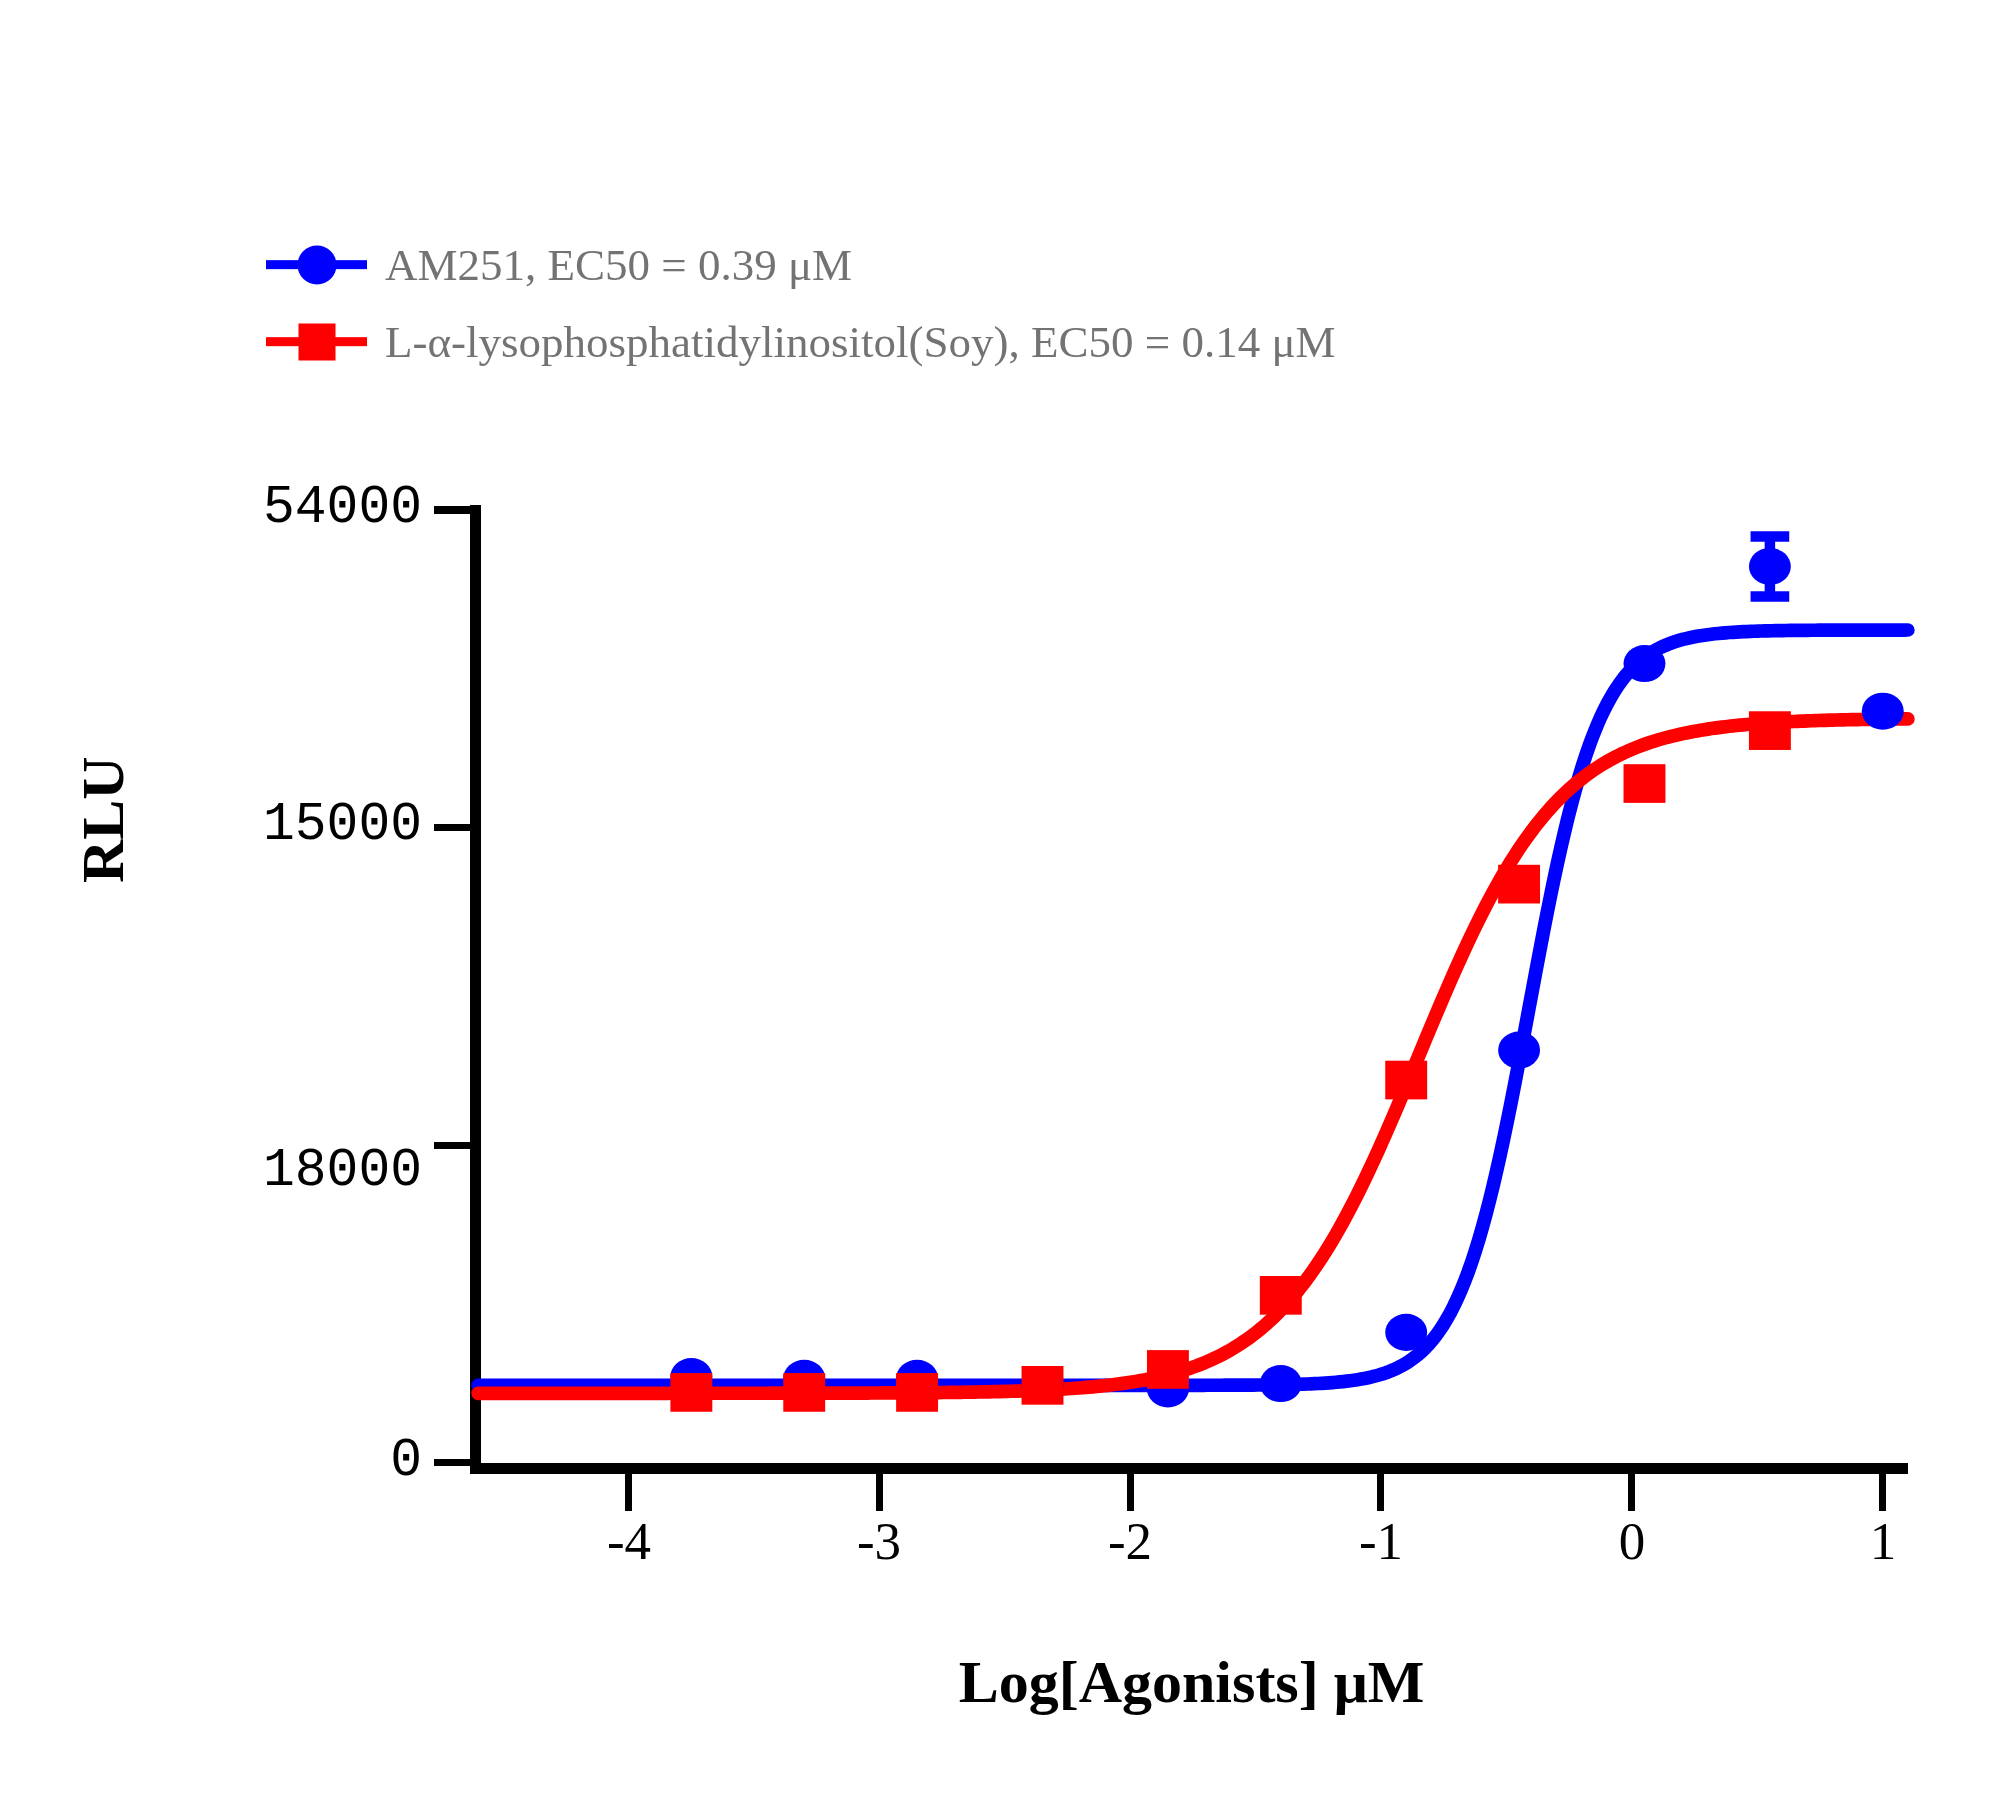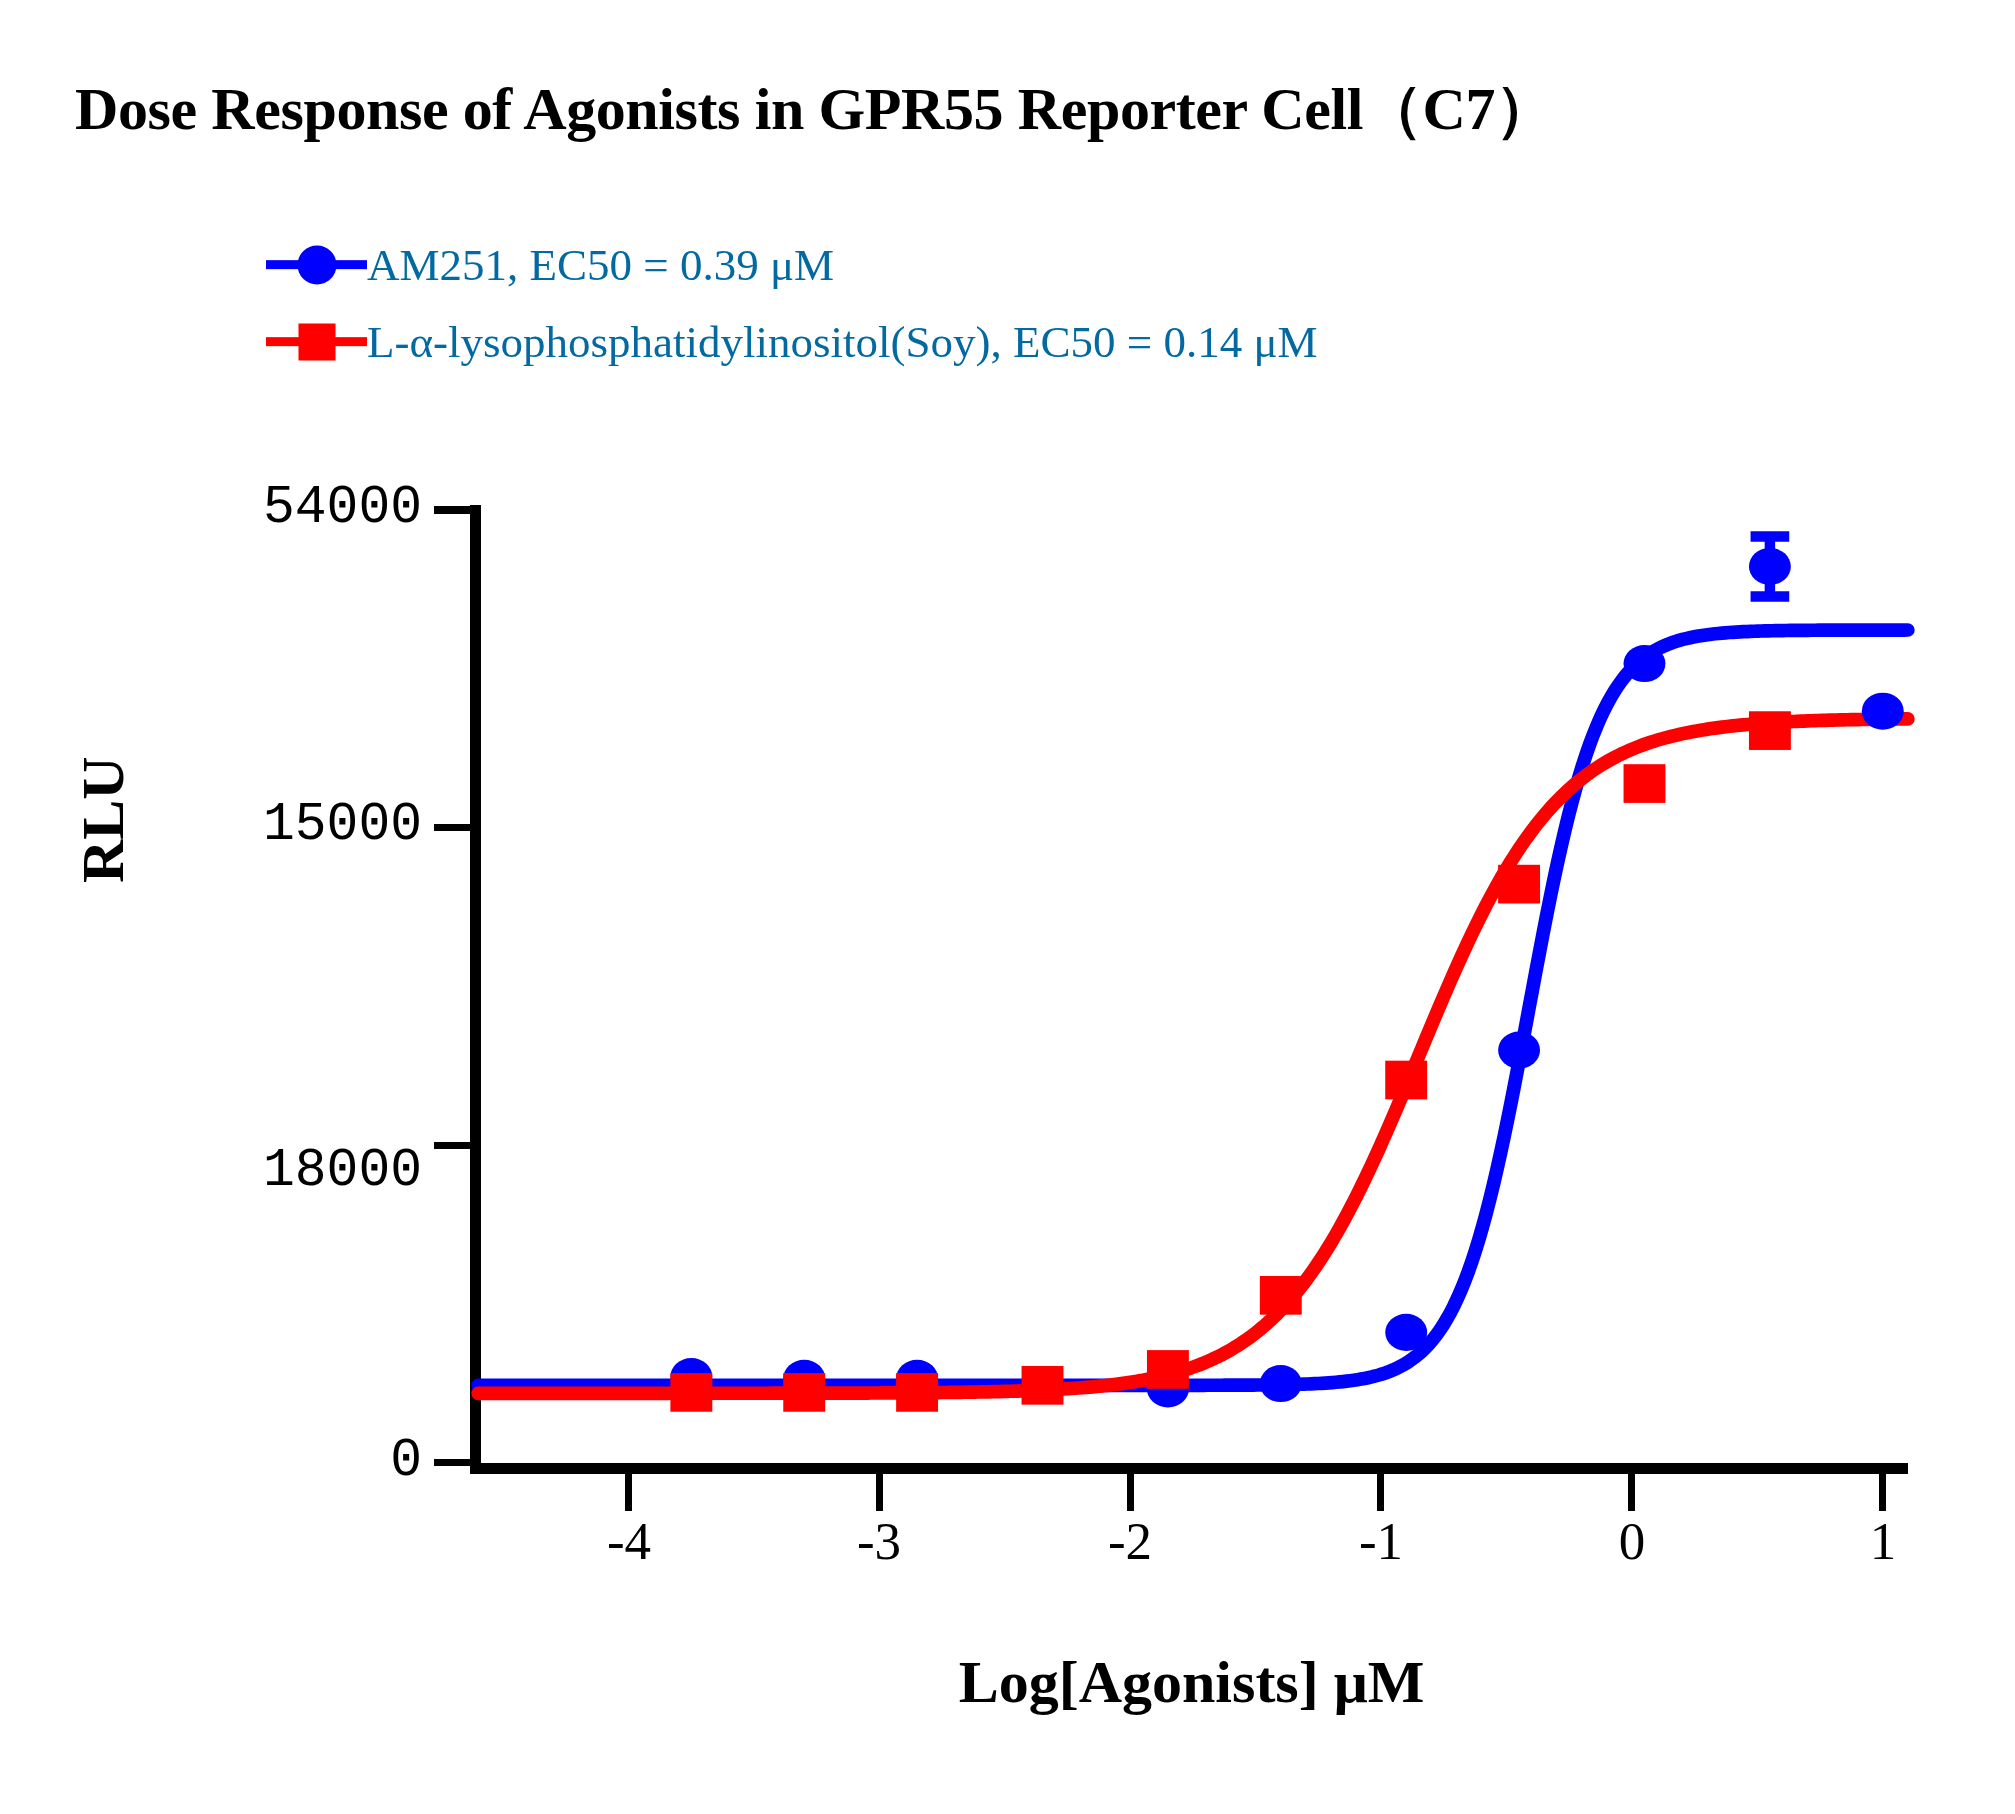--- a/index.html
+++ b/index.html
@@ -23,21 +23,21 @@
   .legend-key .lk-line{
     position:absolute; left:0; top:50%; transform:translateY(-50%);
     width:101px; height:9.7px;
   }
   .legend-key .lk-marker{
     position:absolute; left:50%; top:50%; transform:translate(-50%,-50%);
   }
   .lk-circle{width:39px;height:39px;border-radius:50%;}
   .lk-square{width:37px;height:37px;}
   .legend-label{
-    font-size:45px; white-space:nowrap; margin-left:0; color:#0369a1;
+    font-size:45px; white-space:nowrap; margin-left:18px; color:#737373;
     font-family:"Liberation Serif","DejaVu Serif",serif;
   }
 
   
   #plot-area{
     position:absolute;
     left:478px; top:510px; width:1430px; height:953px;
   }
   .axis-line{position:absolute;background:#000;}
   #y-axis{left:-8px; top:-4.8px; width:10.5px; height:963px;}
@@ -67,21 +67,20 @@
     color:#000;
   }
 
   svg.curves{position:absolute;left:0;top:0;overflow:visible;}
 </style>
 </head>
 <body>
 
 <div id="chart-root">
 
-  <div class="chart-title">Dose Response of Agonists in GPR55 Reporter Cell（C7）</div>
 
   <div class="legend">
     <div class="legend-row">
       <div class="legend-key">
         <div class="lk-line" style="background:#0000FF"></div>
         <div class="lk-marker lk-circle" style="background:#0000FF"></div>
       </div>
       <div class="legend-label">AM251, EC50 = 0.39 μM</div>
     </div>
     <div class="legend-row">

